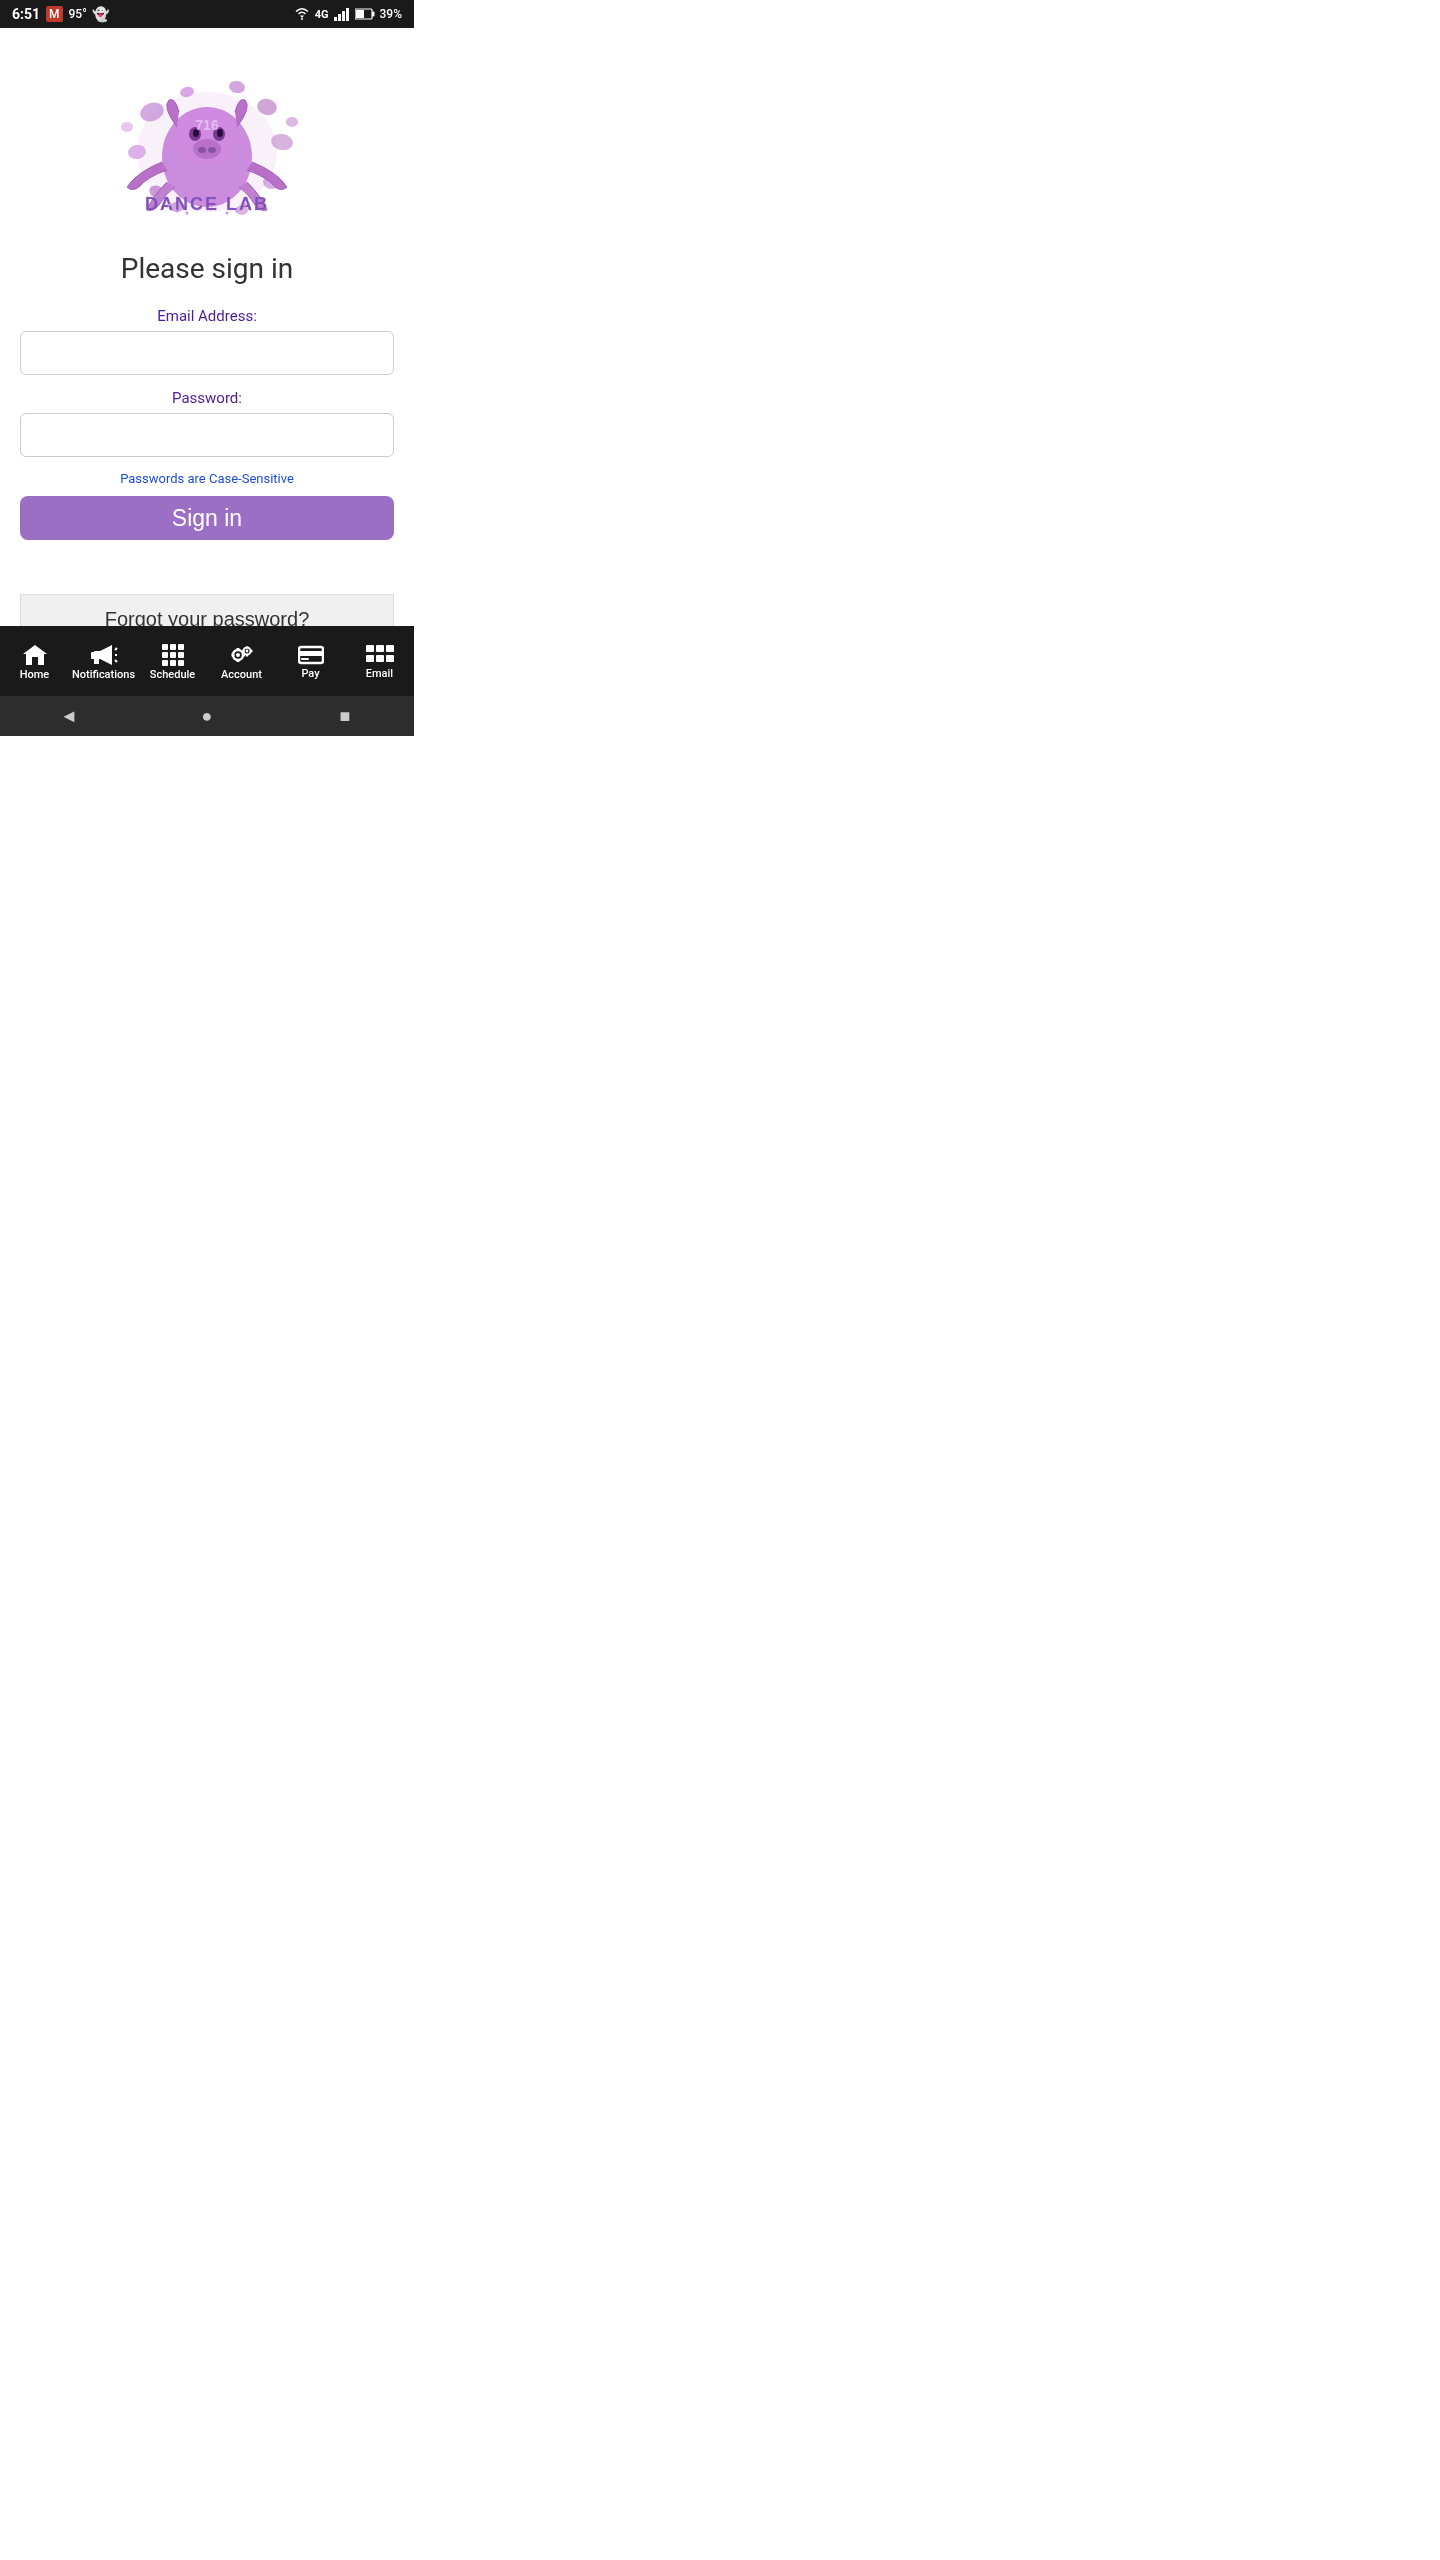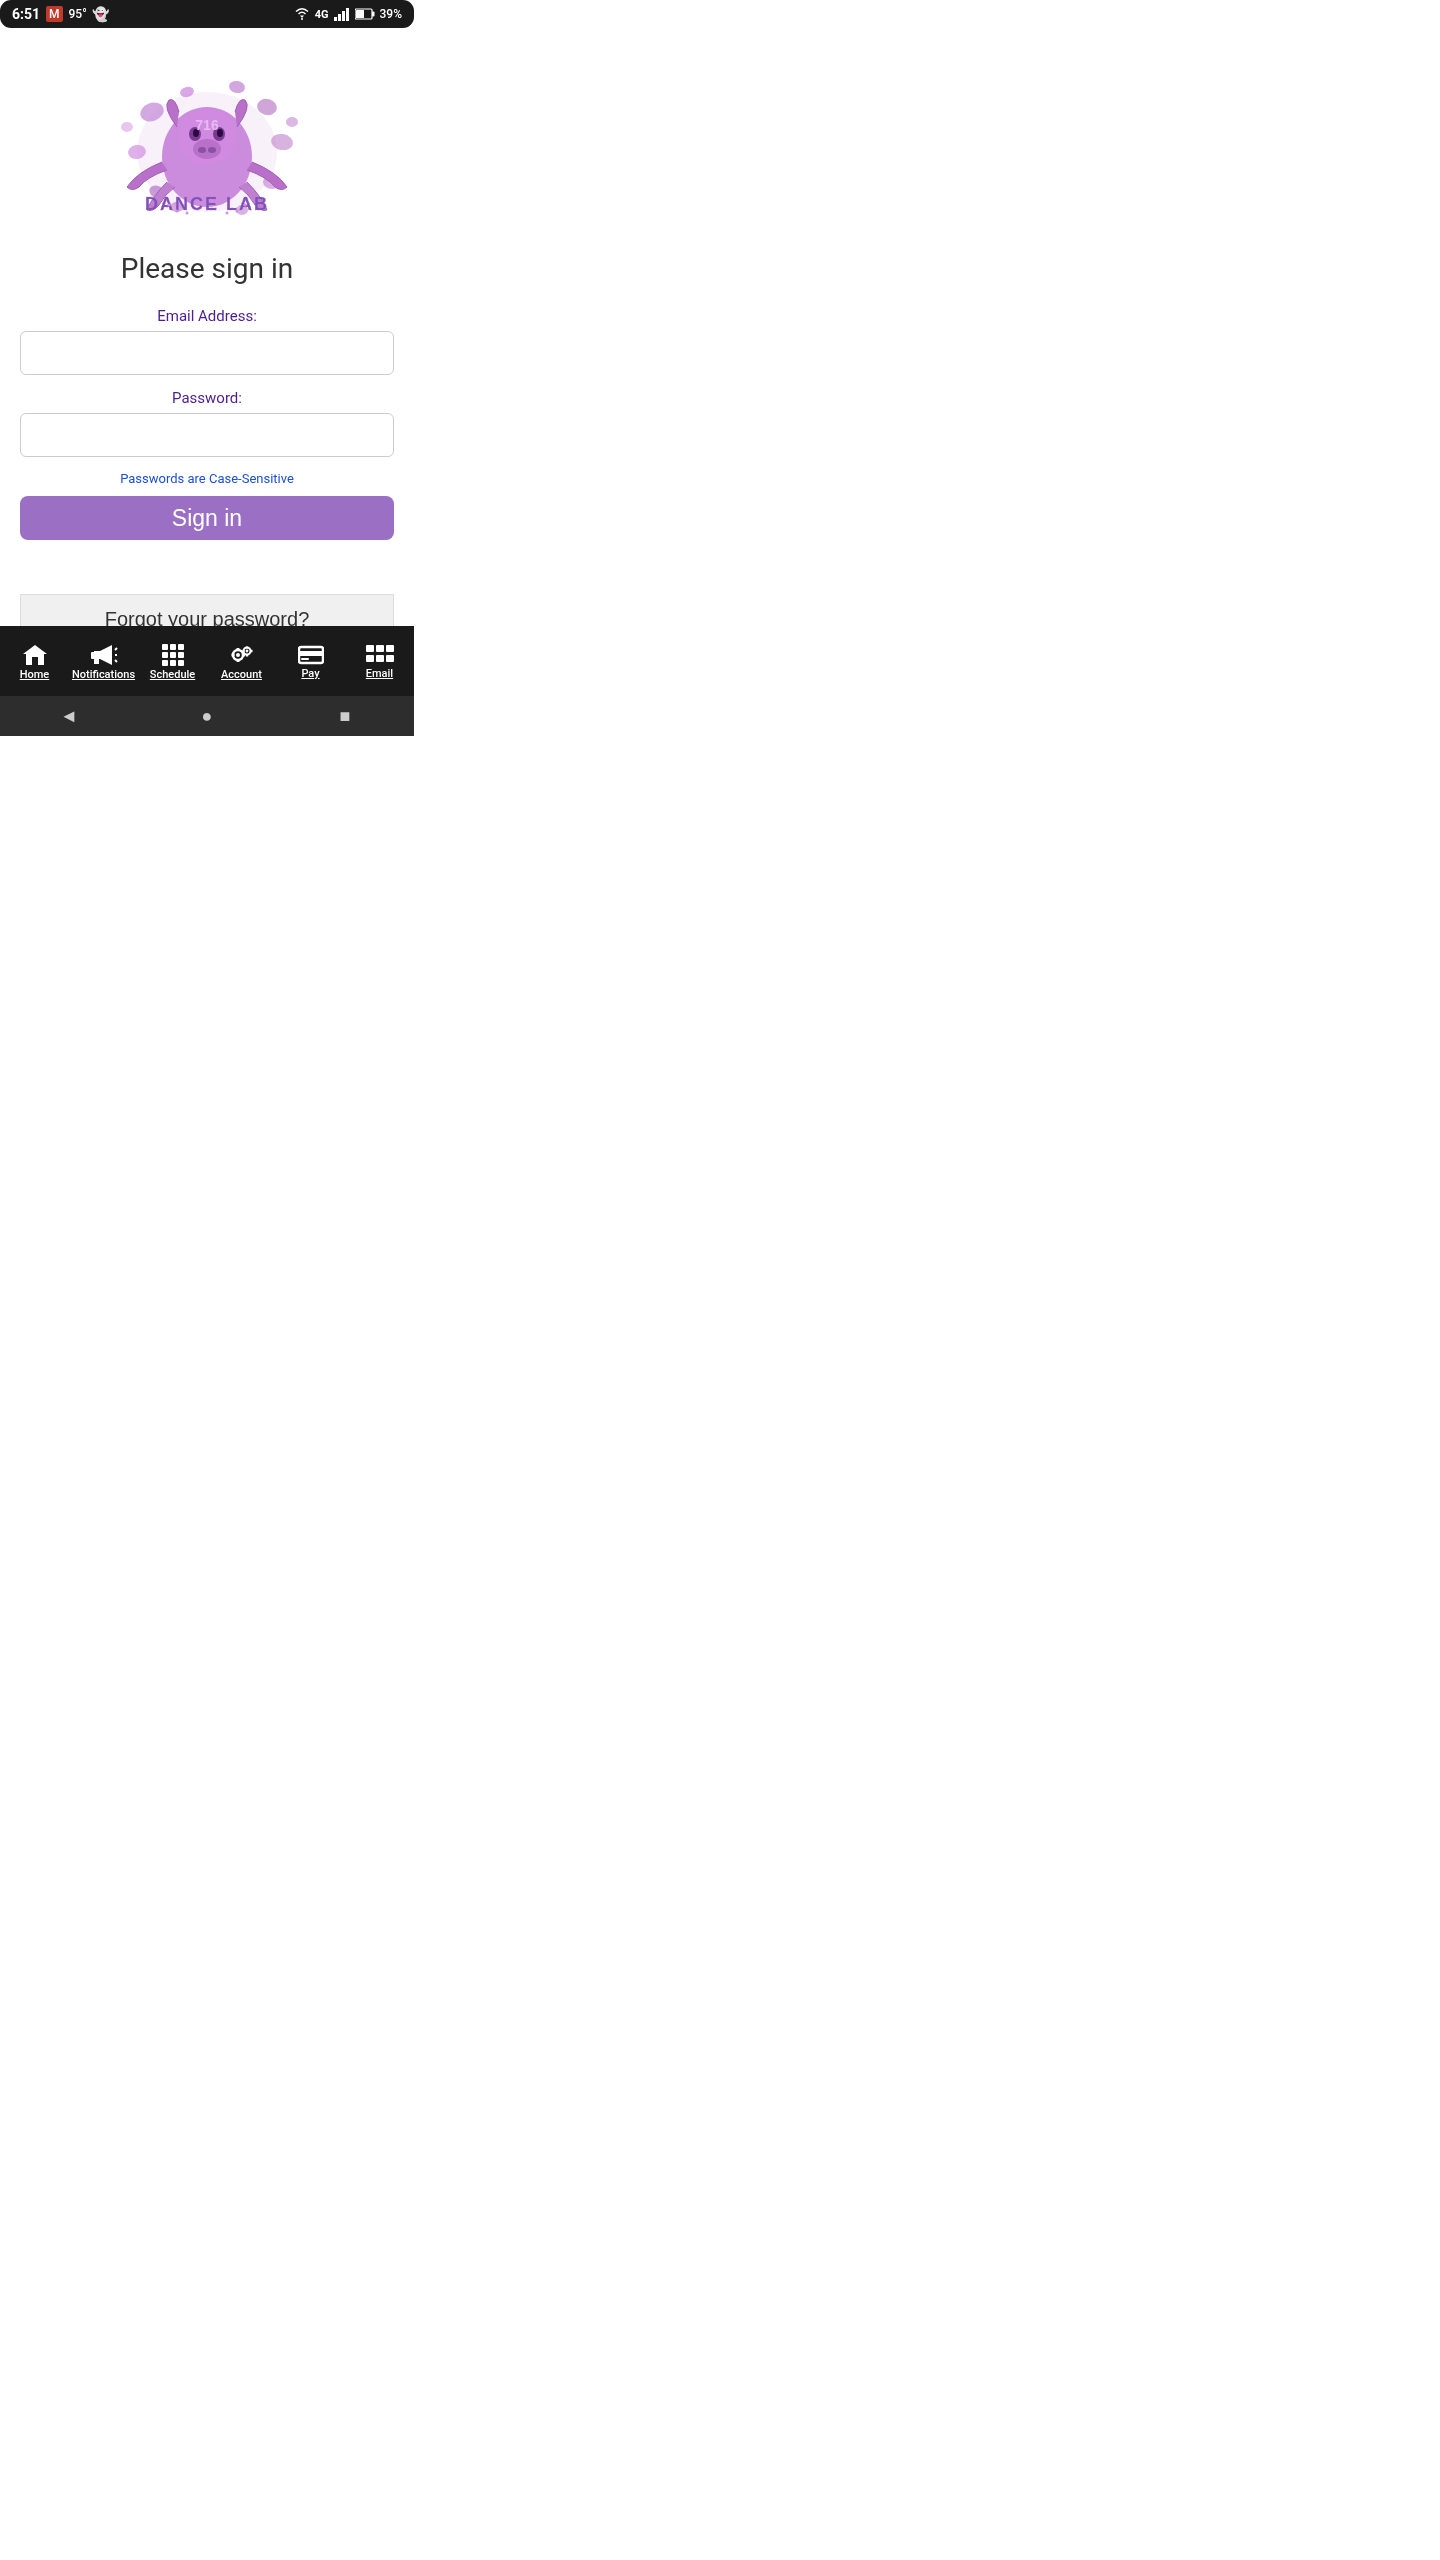--- a/index.html
+++ b/index.html
@@ -25,21 +25,20 @@
       background: #1a1a1a;
       color: #ffffff;
       display: flex;
       justify-content: space-between;
       align-items: center;
       padding: 0 12px;
       height: 28px;
       font-size: 13px;
       font-weight: 500;
       flex-shrink: 0;
-      border-radius: 11px;
     }
 
     .status-left {
       display: flex;
       align-items: center;
       gap: 6px;
     }
 
     .status-right {
       display: flex;
@@ -160,21 +159,20 @@
     .nav-item {
       flex: 1;
       display: flex;
       flex-direction: column;
       align-items: center;
       justify-content: center;
       color: #ffffff;
       cursor: pointer;
       gap: 3px;
       padding: 6px 2px 4px;
-      text-decoration: underline;
     }
 
     .nav-label {
       font-size: 11px;
       font-weight: 500;
       color: #ffffff;
       text-align: center;
       line-height: 1;
     }
 

